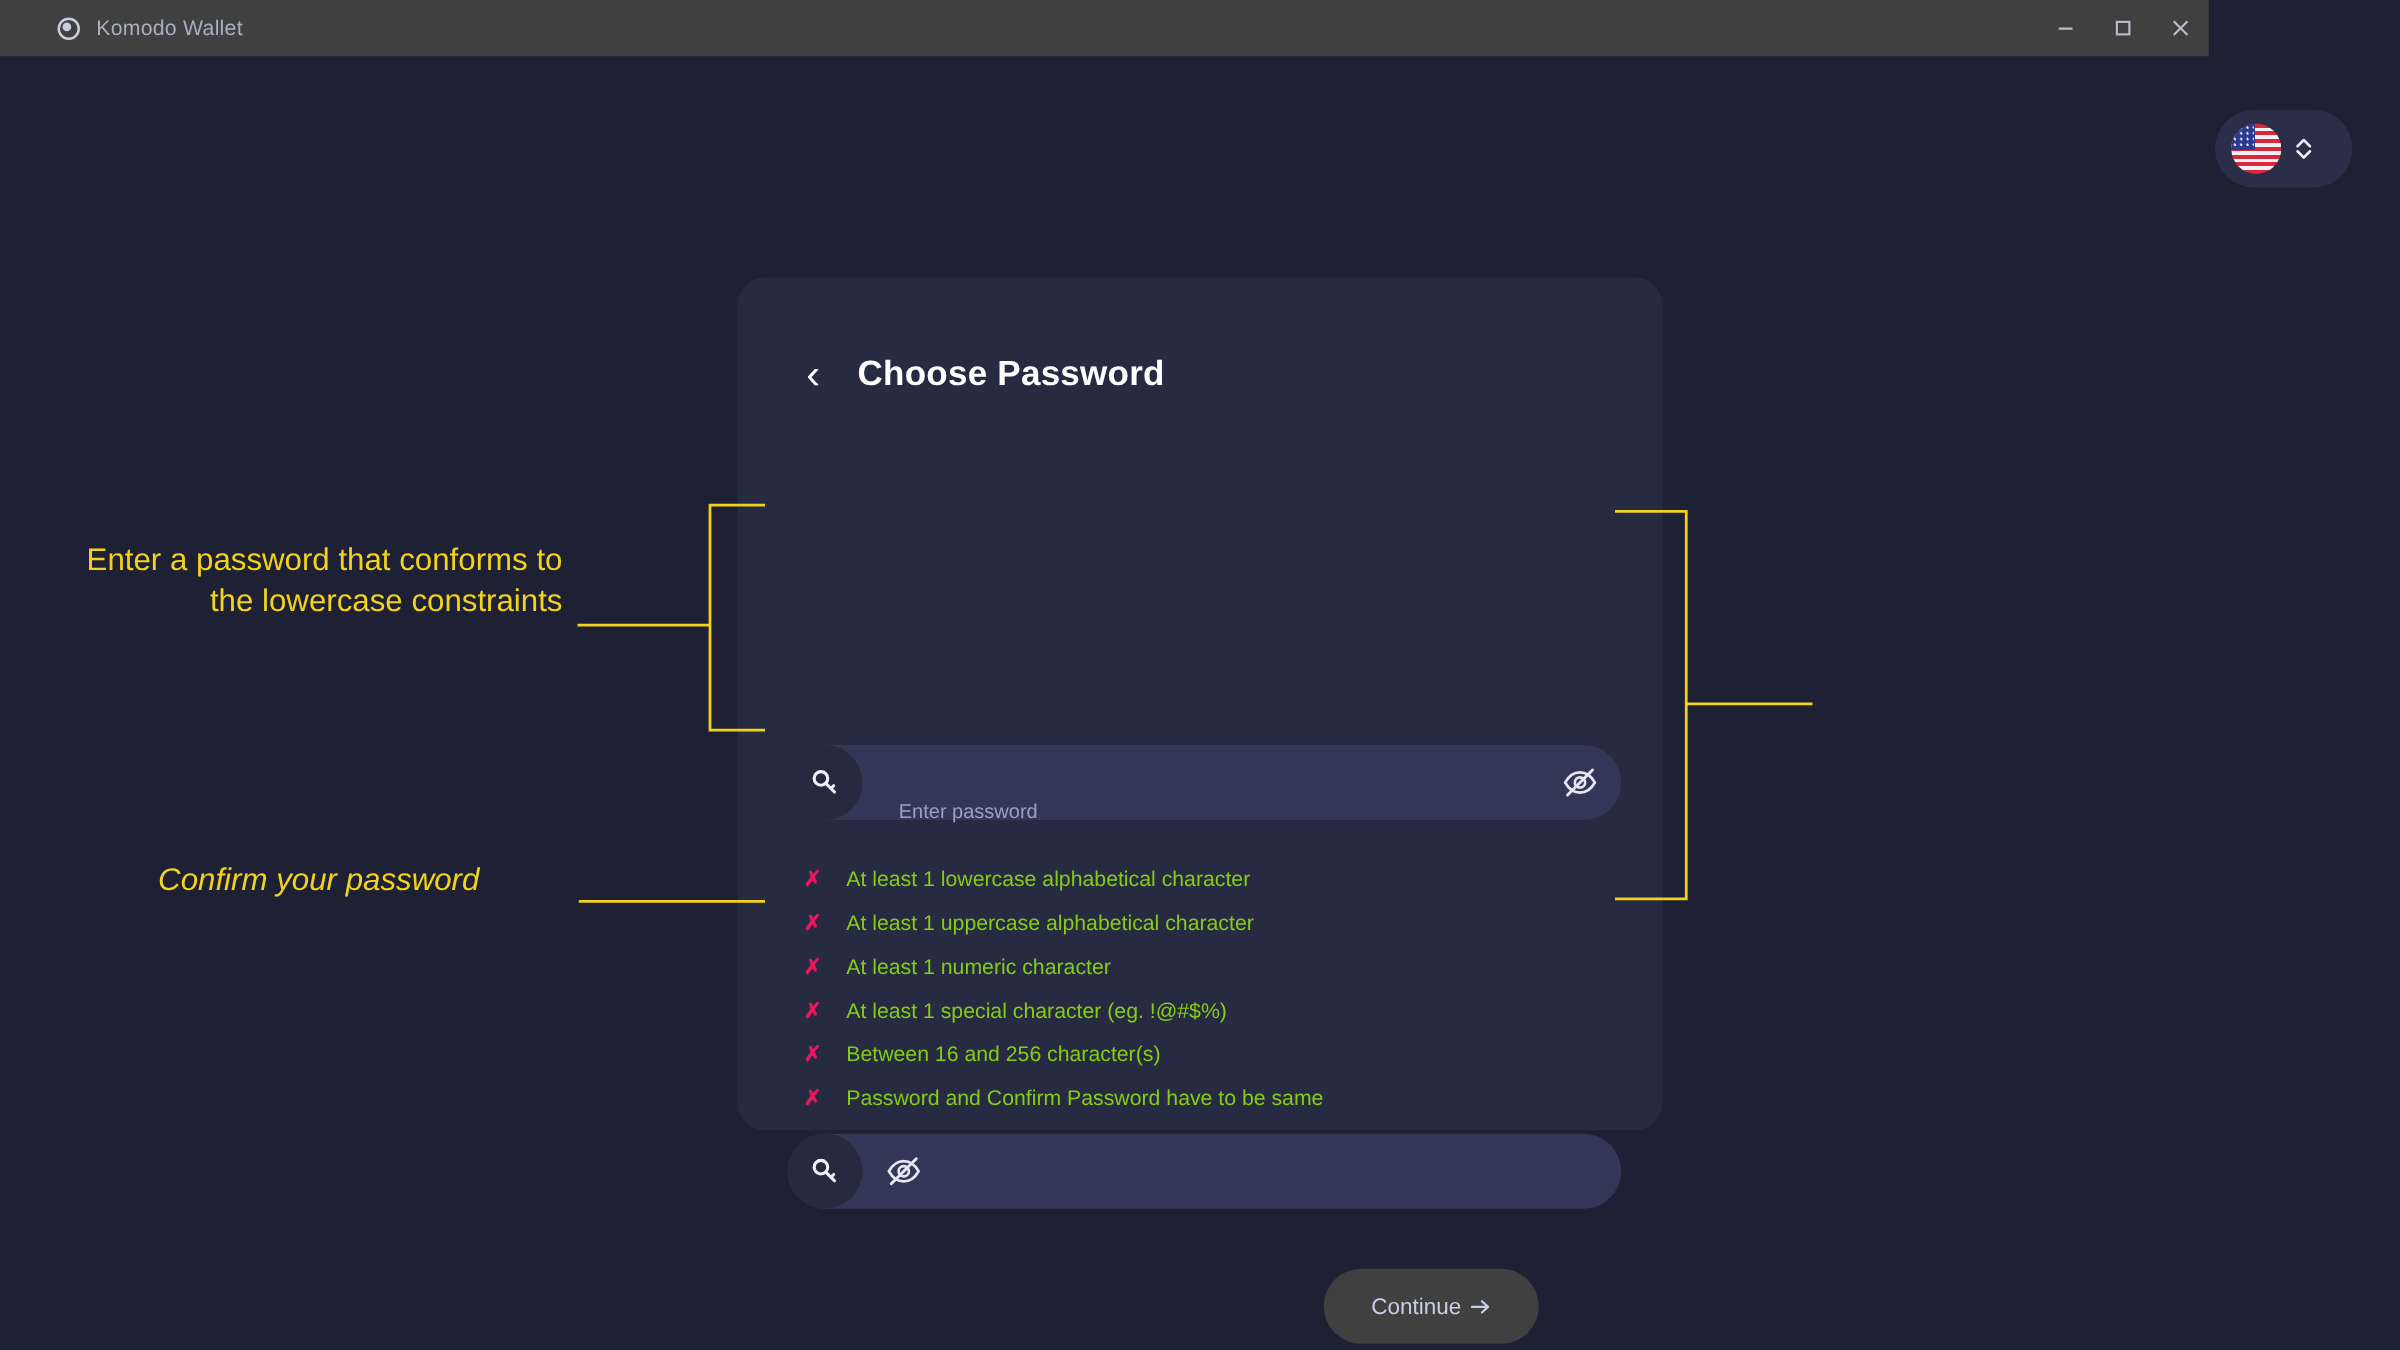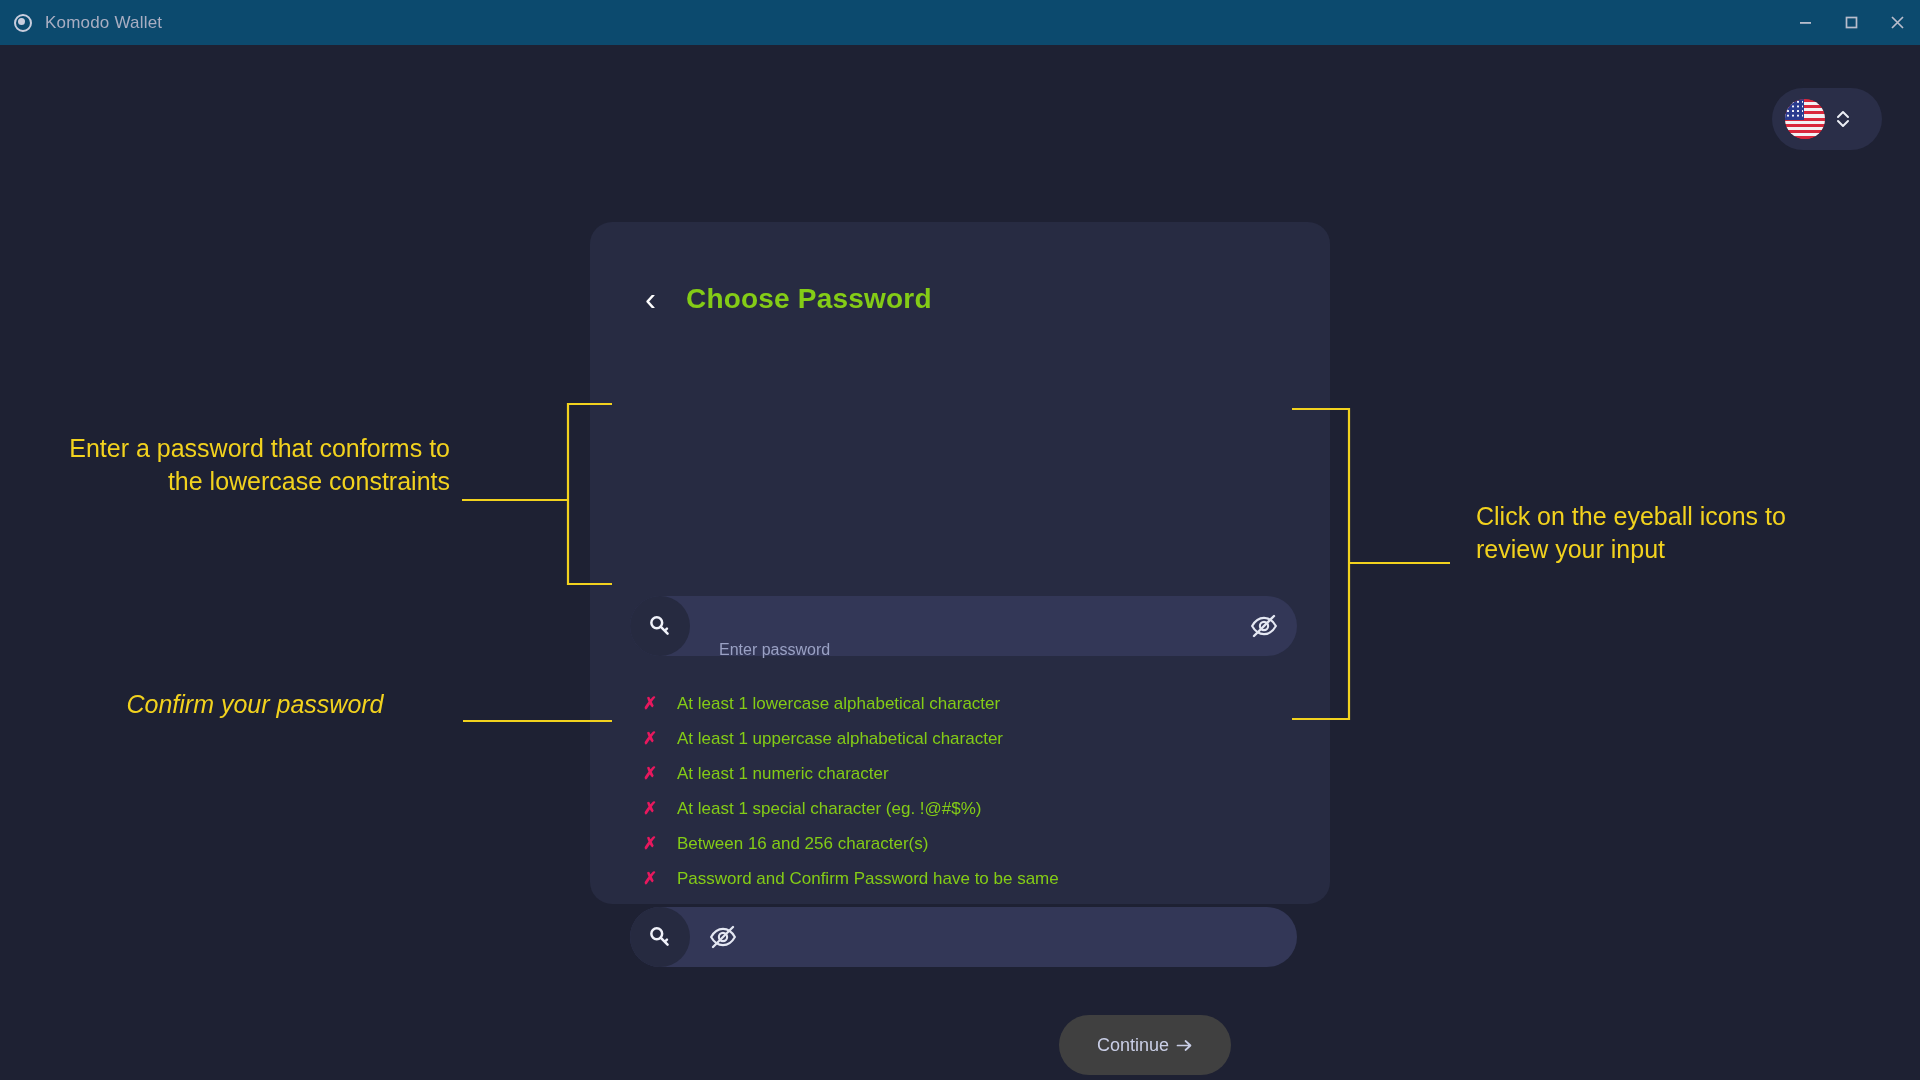--- a/index.html
+++ b/index.html
@@ -6,23 +6,23 @@
   html, body {
     width: 1920px; height: 1080px;
     background: #1e2133;
     font-family: "Liberation Sans", sans-serif;
     overflow: hidden;
   }
   #root { position: relative; width: 1920px; height: 1080px; }
 
   
   .titlebar {
-    position: absolute; top: 0; left: 0; width: 1920px; height: 45px;
-    background: #0c4a6e;
-    display: flex; align-items: center;
+    position: absolute; top: 0; left: 0; width: 1767px; height: 45px;
+    background: #404040;
+    display: flex; align-items: center; padding-left: 32px;
   }
   .app-logo {
     width: 18px; height: 18px; margin-left: 14px;
     border: 2px solid #c9cddd; border-radius: 50%;
     position: relative; flex: none;
   }
   .app-logo::after {
     content: ""; position: absolute; width: 7px; height: 7px;
     background: #c9cddd; border-radius: 50%;
     top: 2px; left: 2px;
@@ -73,21 +73,21 @@
   .card {
     position: absolute; left: 590px; top: 222px;
     width: 740px; height: 682px;
     background: #272b42; border-radius: 22px;
   }
   .card-head {
     position: absolute; left: 55px; top: 60px;
     display: flex; align-items: center; gap: 30px;
   }
   .back-chev { color: #ffffff; font-size: 33px; line-height: 1; font-weight: 300; }
-  .card-title { color: #84cc16; font-size: 28px; font-weight: bold; letter-spacing: .2px; }
+  .card-title { color: #ffffff; font-size: 28px; font-weight: bold; letter-spacing: .2px; }
 
   .field {
     position: absolute; left: 40px; width: 667px; height: 60px;
     background: #333757; border-radius: 30px;
     display: flex; align-items: center;
   }
   .field.pw { top: 374px; }
   .field.confirm { top: 685px; }
   .key-badge {
     width: 60px; height: 60px; border-radius: 50%;
@@ -255,15 +255,14 @@
 
       <path d="M463 721 H612"></path>
 
       <path d="M1292 409 H1349 V719 H1292"></path>
       <path d="M1349 563 H1450"></path>
     </g>
   </svg>
 
   <div class="anno anno-left-1">Enter a password that conforms to the lowercase constraints</div>
   <div class="anno anno-left-2">Confirm your password</div>
-  <div class="anno anno-right-1">Click on the eyeball icons to review your input</div>
 
 </div>
 
 </body></html>

